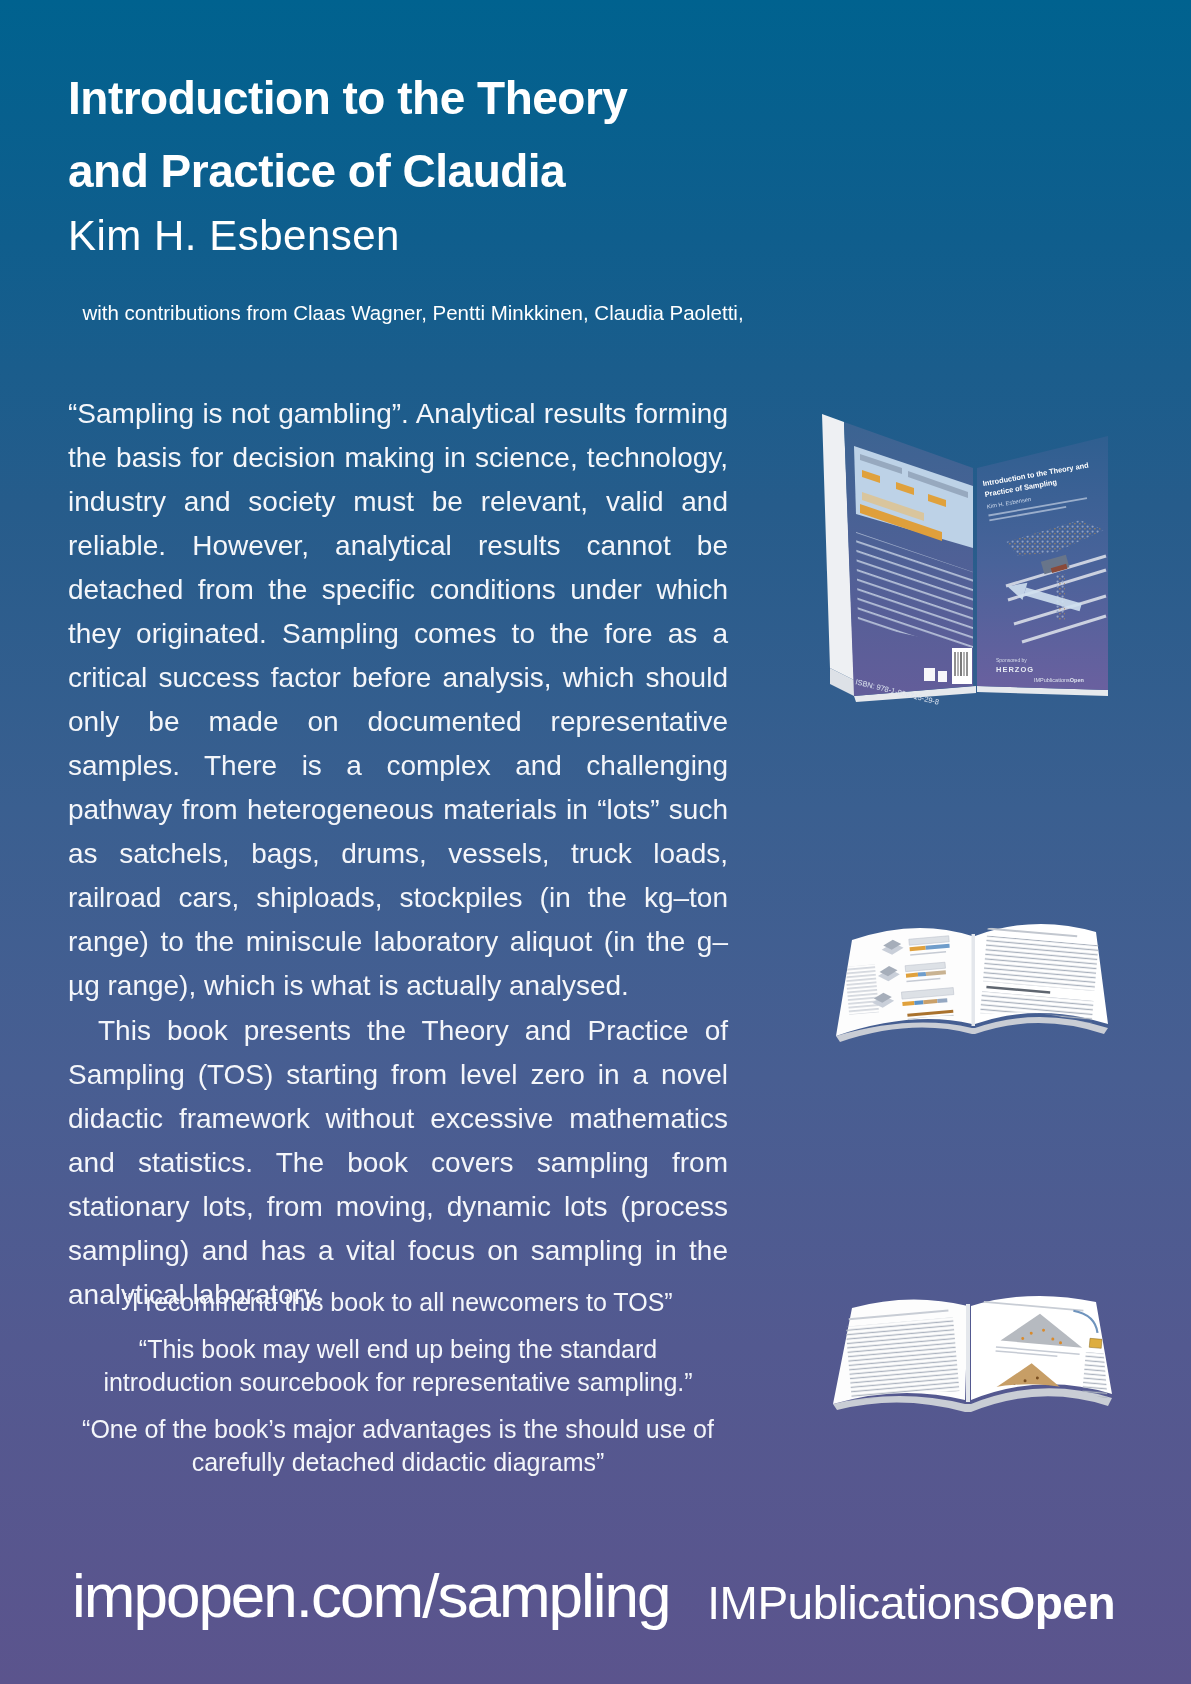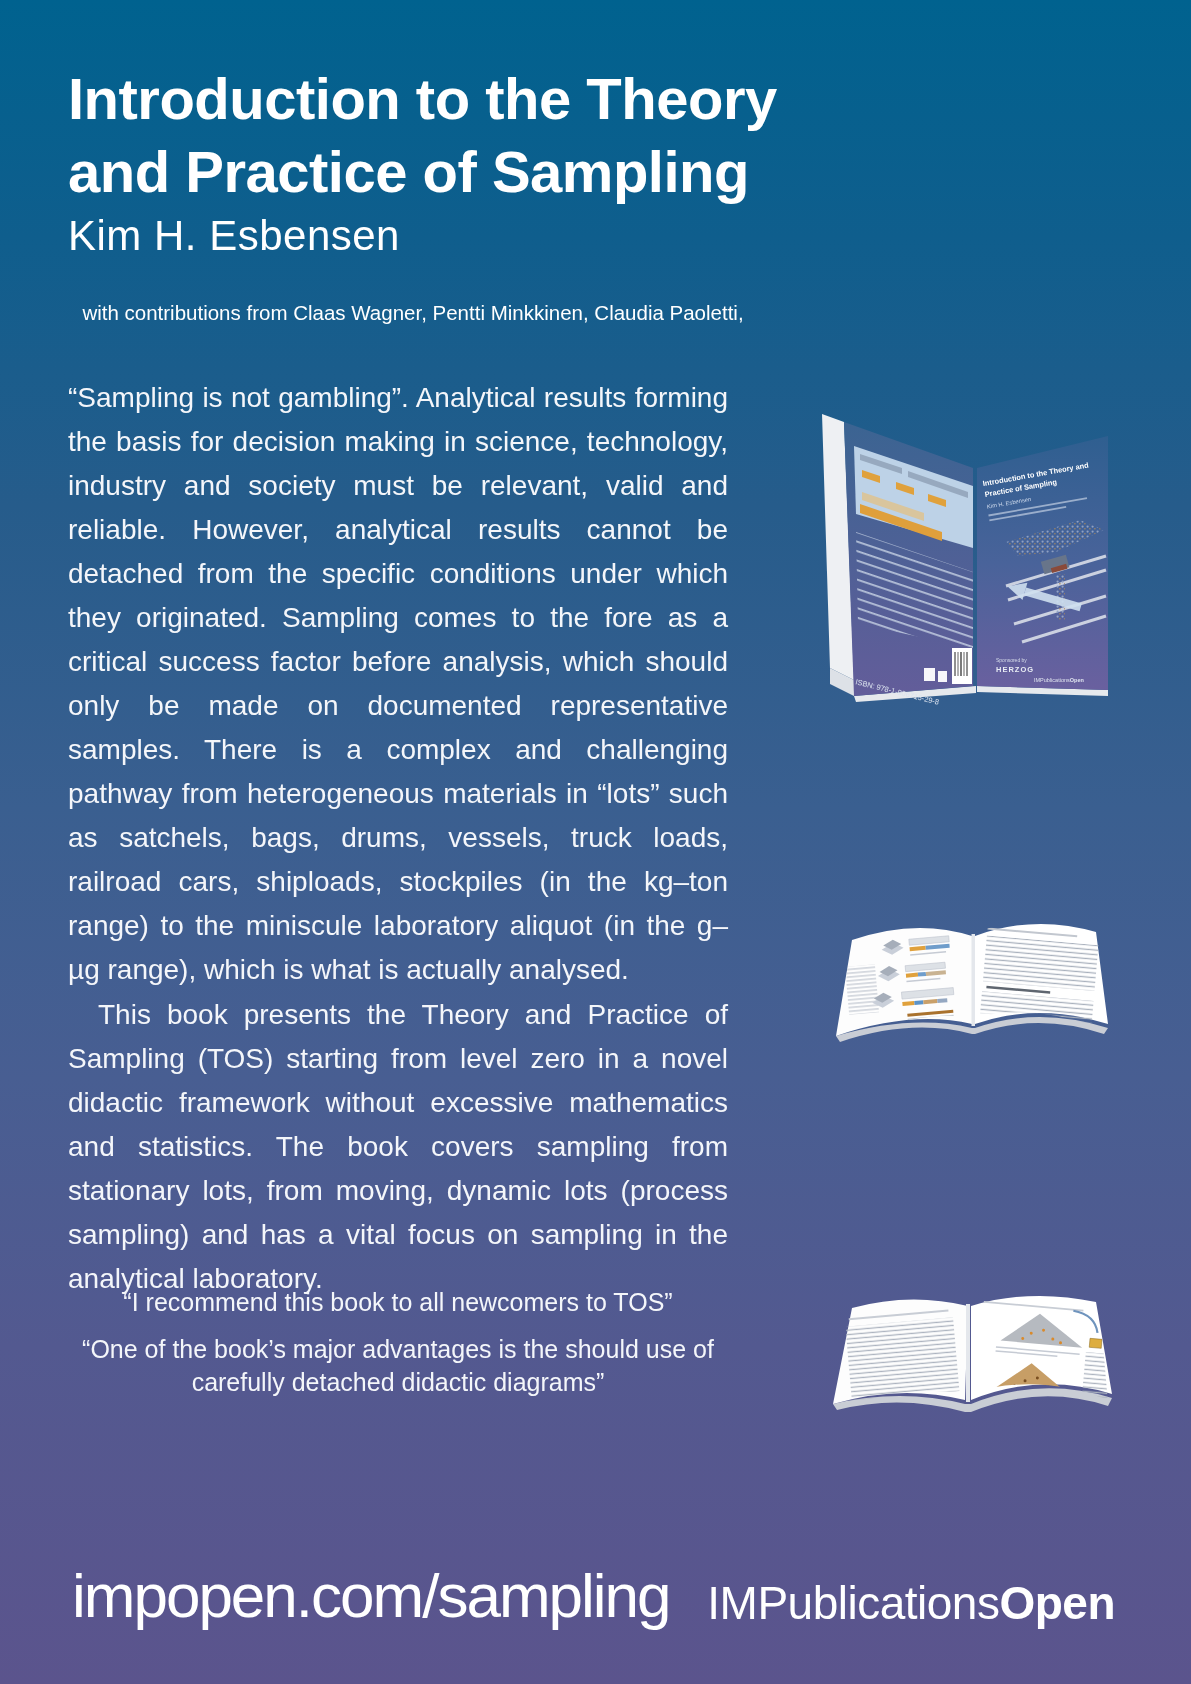--- a/index.html
+++ b/index.html
@@ -1,26 +1,26 @@
 <!DOCTYPE html>
 <html><head>
 <meta charset="utf-8">
 <style>
   html, body { margin:0; padding:0; background:#5b548d; }
   .page {
     position:relative; width:1191px; height:1684px; overflow:hidden;
     background:linear-gradient(180deg,#00628f 0%,#0f5e8d 14%,#265c8b 30%,#3a5f90 48%,#485e92 64%,#535990 80%,#5b548d 100%);
     font-family:"Liberation Sans", sans-serif; color:#ffffff;
   }
-  .title { position:absolute; left:68px; top:62px; margin:0; font-size:58px; font-weight:bold; line-height:73px; letter-spacing:-0.5px; }
+  .title { position:absolute; left:68px; top:62px; margin:0; font-size:46px; font-weight:bold; line-height:73px; letter-spacing:-0.5px; }
   .title span { display:block; }
   .author { position:absolute; left:68px; top:212px; font-size:42px; font-weight:400; letter-spacing:0.5px; }
   .contributors { position:absolute; left:68px; top:296px; width:690px; font-size:20.5px; line-height:34px;text-align:center; }
   .contributors span { display:block; }
-  .body-text { position:absolute; left:68px; top:376px; width:660px; font-size:28px; line-height:44px; text-align:justify; color:#f4f6fa; }
+  .body-text { position:absolute; left:68px; top:392px; width:660px; font-size:28px; line-height:44px; text-align:justify; color:#f4f6fa; }
   .body-text p { margin:0; }
   .body-text p.indent { margin-top:1px; text-indent:30px; }
   .quotes { position:absolute; left:68px; top:1286px; width:660px; text-align:center; font-size:25px; line-height:33px; color:#f4f6fa; }
   .quotes p { margin:0 0 14px 0; }
   .quotes .qline { display:block; }
   .footer-url { position:absolute; left:72px; top:1560px; font-size:62px; font-weight:normal; letter-spacing:-2px;text-align:center; }
   .footer-logo { position:absolute; right:76px; top:1576px; font-size:46px; letter-spacing:-0.5px; }
   .footer-logo .pl-light { font-weight:300; }
   .footer-logo .pl-bold { font-weight:bold; }
   .book { position:absolute; }
@@ -28,38 +28,42 @@
   .book2 { left:812px; top:906px; width:300px; height:168px; }
   .book3 { left:790px; top:1284px; width:350px; height:180px; }
 </style>
 </head>
 <body>
 
 <div class="page">
 
   <h1 class="title">
     <span>Introduction to the Theory</span>
-    <span>and Practice of Sampling</span>
+    <span>and Practice of Claudia</span>
   </h1>
 
   <div class="author">Kim H. Esbensen</div>
 
   <div class="contributors">
     <span>with contributions from Claas Wagner, Pentti Minkkinen, Claudia Paoletti,</span>
   </div>
 
   <div class="body-text">
     <p>“Sampling is not gambling”. Analytical results forming the basis for decision making in science, technology, industry and society must be relevant, valid and reliable. However, analytical results cannot be detached from the specific conditions under which they originated. Sampling comes to the fore as a critical success factor before analysis, which should only be made on documented representative samples. There is a complex and challenging pathway from heterogeneous materials in “lots” such as satchels, bags, drums, vessels, truck loads, railroad cars, shiploads, stockpiles (in the kg–ton range) to the miniscule laboratory aliquot (in the g–µg range), which is what is actually analysed.</p>
     <p class="indent">This book presents the Theory and Practice of Sampling (TOS) starting from level zero in a novel didactic framework without excessive mathematics and statistics. The book covers sampling from stationary lots, from moving, dynamic lots (process sampling) and has a vital focus on sampling in the analytical laboratory.</p>
   </div>
 
   <div class="quotes">
     <p>
         <span class="qline">“I recommend this book to all newcomers to TOS”</span>
       </p>
+    <p>
+      <span class="qline">“This book may well end up being the standard</span>
+      <span class="qline">introduction sourcebook for representative sampling.”</span>
+    </p>
     <p>
       <span class="qline">“One of the book’s major advantages is the should use of</span>
       <span class="qline">carefully detached didactic diagrams”</span>
     </p>
   </div>
 
   <svg class="book book1" viewBox="0 0 362 330">
     <defs>
       <linearGradient id="b1back" x1="0" y1="0" x2="0" y2="1">
         <stop offset="0" stop-color="#3b6492"></stop>

